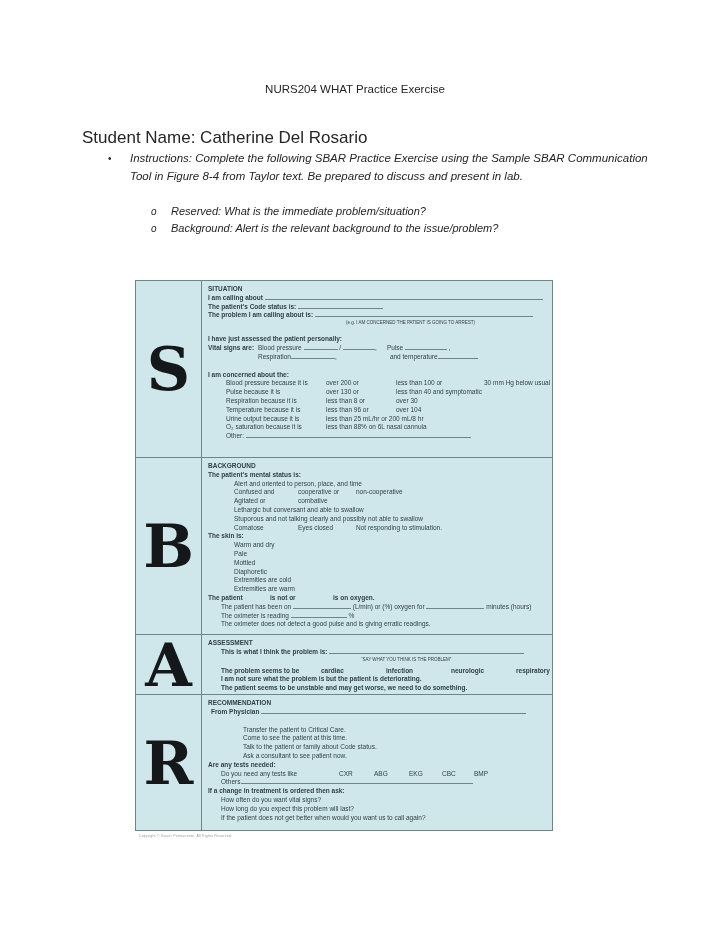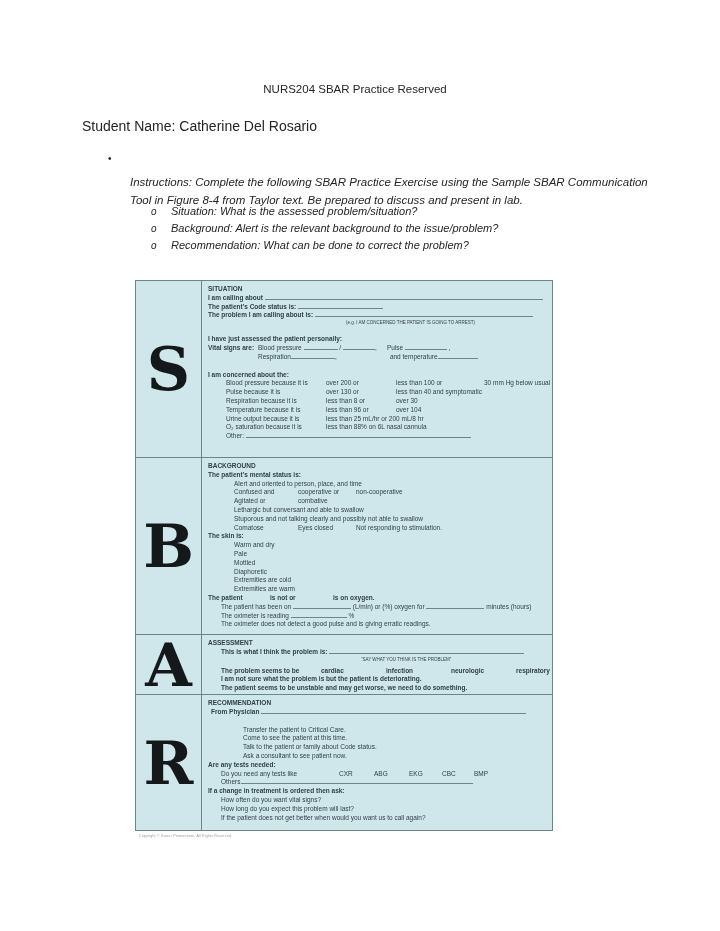--- a/index.html
+++ b/index.html
@@ -1,22 +1,22 @@
 <!DOCTYPE html>
 <html><head>
 <meta charset="utf-8">
 <style>
   html,body{margin:0;padding:0;background:#ffffff;}
   .page{position:relative;width:720px;height:931px;background:#fff;
         font-family:"Liberation Sans",sans-serif;color:#252525;overflow:hidden;}
   .title{position:absolute;top:83px;left:0;width:710px;text-align:center;font-size:11.5px;}
-  .student{position:absolute;top:118px;left:82px;font-size:14px;}
+  .student{position:absolute;top:128px;left:82px;font-size:17px;}
   .instr-wrap{position:absolute;top:150px;left:108px;width:540px;font-style:italic;font-size:11.5px;line-height:17.5px;}
   .instr-bullet{position:absolute;left:0;top:0;font-style:normal;font-size:10px;}
-  .instr-text{margin-left:22px;margin-top:24px;}
+  .instr-text{margin-left:22px;}
   .sublist{position:absolute;top:203px;left:151px;font-style:italic;font-size:11px;line-height:17.2px;}
   .subitem{white-space:nowrap;}
   .omark{display:inline-block;width:20px;font-size:10px;}
   
   .sbar{position:absolute;left:135px;top:280px;width:418px;box-sizing:border-box;
         border:1px solid #6b8589;background:#cfe7eb;}
   .trow{display:flex;box-sizing:border-box;border-bottom:1px solid #6b8589;}
   .trow:nth-child(1){height:177px;}
   .trow:nth-child(2){height:177px;}
   .trow:nth-child(3){height:60px;}
@@ -29,32 +29,31 @@
   .fline{white-space:nowrap;}
   .fbold{font-weight:bold;}
   .fsmall{font-size:4.5px;line-height:6px;}
   .blank{display:inline-block;height:5px;border-bottom:1px solid rgba(74,100,110,0.75);}
   .footer{position:absolute;left:139px;top:834px;font-size:3.5px;color:#9a9a9a;letter-spacing:0.2px;}
 </style>
 </head>
 <body>
 
 <div class="page">
-  <div class="title">NURS204 SBAR Practice Reserved</div>
+  <div class="title">NURS204 WHAT Practice Exercise</div>
   <div class="student">Student Name: Catherine Del Rosario</div>
 
   <div class="instr-wrap">
     <span class="instr-bullet">•</span>
     <div class="instr-text">Instructions: Complete the following SBAR Practice Exercise using the Sample SBAR Communication Tool in Figure 8-4 from Taylor text. Be prepared to discuss and present in lab.</div>
   </div>
 
   <div class="sublist" id="sublist">
-      <div class="subitem"><span class="omark">o</span><span>Situation: What is the assessed problem/situation?</span></div>
+      <div class="subitem"><span class="omark">o</span><span>Reserved: What is the immediate problem/situation?</span></div>
       <div class="subitem"><span class="omark">o</span><span>Background: Alert is the relevant background to the issue/problem?</span></div>
-      <div class="subitem"><span class="omark">o</span><span>Recommendation: What can be done to correct the problem?</span></div>
     </div>
 
   <div class="sbar" id="sbar-table" style="background: rgb(207, 231, 235); border-color: rgb(107, 133, 137);">
       <div class="trow" style="border-color: rgb(107, 133, 137);">
         <div class="lcell" style="color: rgb(21, 24, 26); border-color: rgb(107, 133, 137);">S</div>
         <div class="ccell" style="color: rgb(47, 62, 69);">
           <div class="fline fbold"><span>SITUATION</span></div>
           <div class="fline"><span style="font-weight: bold;">I am calling about </span><span class="blank" style="width: 278px;"></span></div>
           <div class="fline"><span style="font-weight: bold;">The patient's Code status is: </span><span class="blank" style="width: 85px;"></span></div>
           <div class="fline"><span style="font-weight: bold;">The problem I am calling about is: </span><span class="blank" style="width: 218px;"></span></div>

